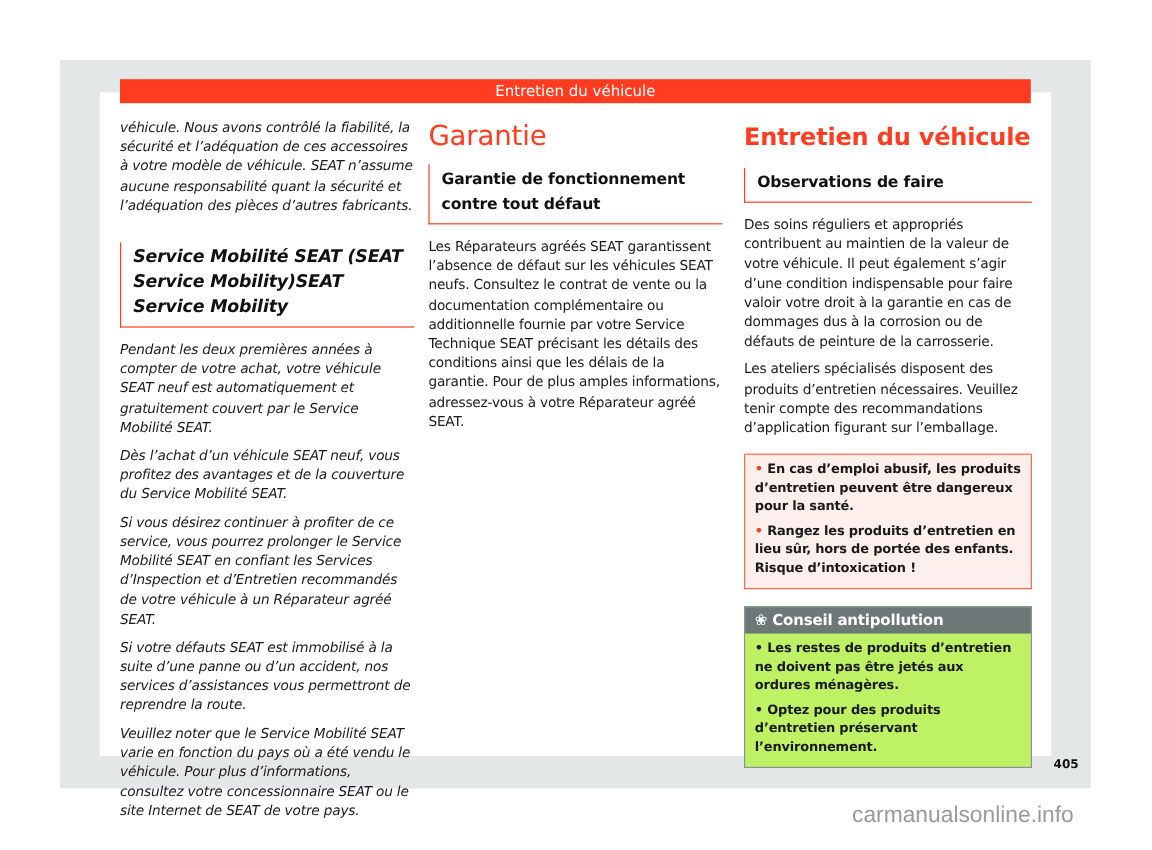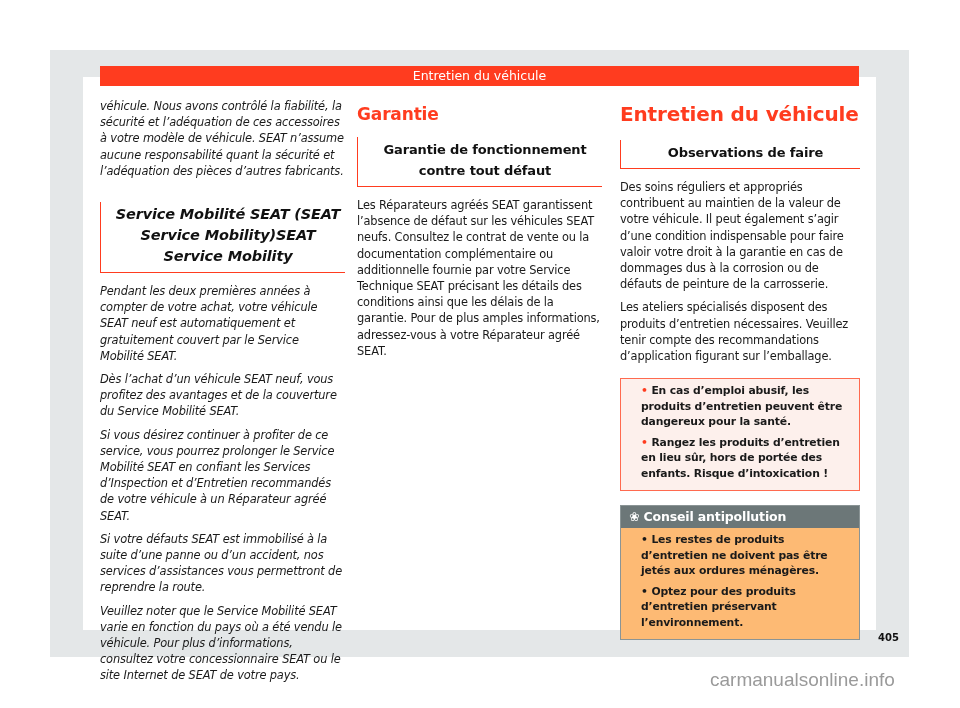--- a/index.html
+++ b/index.html
@@ -8,30 +8,30 @@
   .frame { position:absolute; left:50px; top:50px; width:859px; height:607px; background:#e4e7e8; }
   .page { position:absolute; left:83px; top:77px; width:793px; height:553px; background:#ffffff; }
   .header-bar { position:absolute; left:100px; top:66px; width:759px; height:20px; background:#ff3c1f;
                 color:#fff; font-size:12.5px; text-align:center; line-height:20px; }
   .col { position:absolute; top:98px; font-size:11.4px; line-height:16.2px; letter-spacing:-0.15px; }
   .col p { margin:0 0 7px 0; }
   .c1 { left:100px; width:245px;font-style:italic; }
   .c2 { left:357px; width:245px; }
   .c3 { left:620px; width:240px; }
   .h-sub { border-left:1.5px solid #ff3c1f; border-bottom:1.5px solid #ff3c1f; padding:2px 0 5px 10px;
-           font-weight:bold; font-size:14.5px; line-height:21px; margin:0 0 10px 0; color:#111;text-align:center; }
-  .h-red { color:#ff3c1f; font-weight:bold; font-size:17px; line-height:22px; margin:0 0 12px 0; }
+           font-weight:bold; font-size:14.5px; line-height:21px; margin:0 0 10px 0; color:#111; }
+  .h-red { color:#ff3c1f; font-weight:normal; font-size:23px; line-height:22px; margin:0 0 12px 0; }
   .h-red-big { color:#ff3c1f; font-weight:bold; font-size:20px; line-height:24px; margin:0 0 14px 0; }
   .h-small { font-size:13px; }
   .box { margin-top:14px; font-size:10.8px; line-height:15.5px; font-weight:bold; }
   .warn { border:1px solid #ff6a4f; background:#fdf0ec; }
   .warn .bh { background:#ff3c1f; color:#fff; padding:2px 8px; font-size:12px; line-height:17px; }
-  .eco { border:1px solid #8a9495; background:#fdba74; margin-top:14px; }
+  .eco { border:1px solid #8a9495; background:#bef264; margin-top:14px; }
   .eco .bh { background:#6c7778; color:#fff; padding:3px 8px; font-size:12.5px; line-height:16px; }
-  .box .bb { padding:4px 8px 4px 20px; }
+  .box .bb { padding:4px 8px 4px 8px; }
   .box .bb p { margin:0 0 5px 0; }
   .bullet-red { color:#ff3c1f; }
   .pagenum { position:absolute; left:878px; top:632px; font-size:10px; font-weight:bold; color:#111; }
   .watermark { position:absolute; left:682px; top:669px; font-size:19px; color:#9a9a9a; font-family:"Liberation Sans", sans-serif;margin-left:28px; }
 </style>
 </head>
 <body>
 
 <div class="frame"></div>
 <div class="page"></div>

